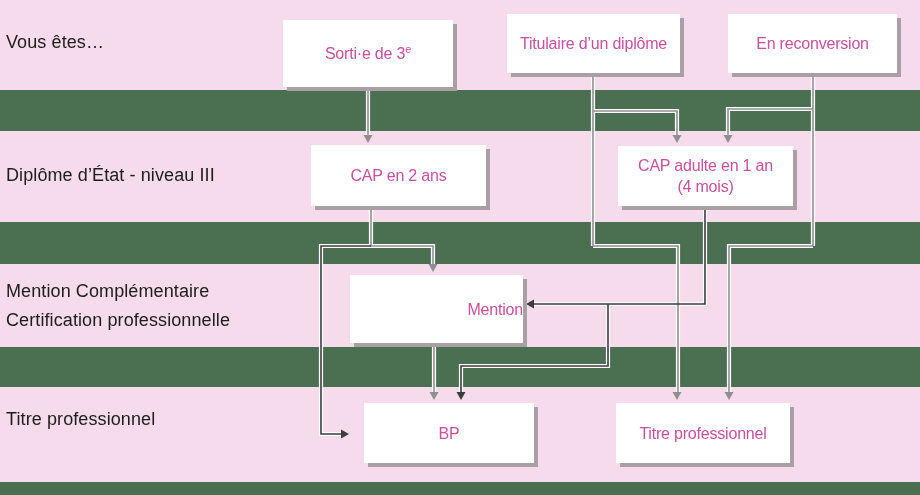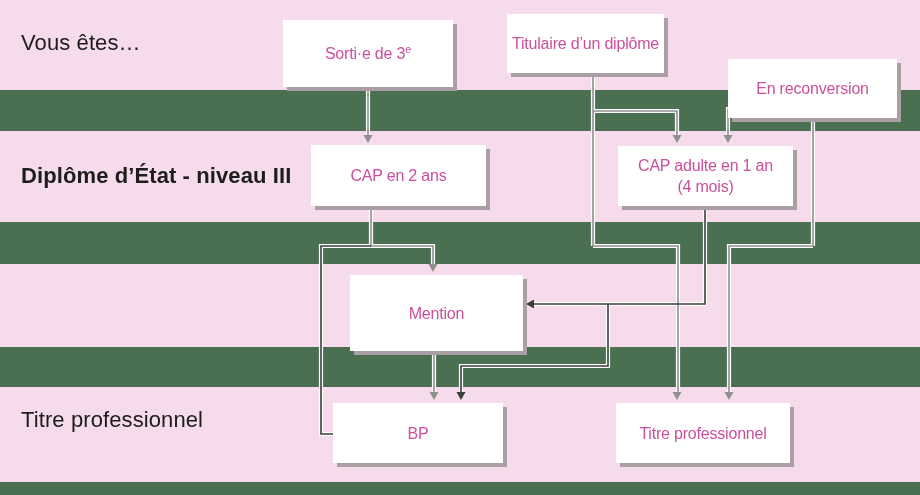--- a/index.html
+++ b/index.html
@@ -9,23 +9,23 @@
     background:#f5dbeb;
     overflow:hidden;
     font-family:"Liberation Sans","DejaVu Sans",sans-serif;
   }
   .band{
     position:absolute;left:0;width:920px;
     background:#4a7051;
     z-index:1;
   }
   .row-label{
-    position:absolute;left:21px;
+    position:absolute;left:6px;
     color:#1d1d1b;
-    font-size:22px;
+    font-size:18px;
     font-weight:500;
     letter-spacing:.1px;
     line-height:29px;
     z-index:3;
     white-space:nowrap;
   }
   .nbox{
     position:absolute;
     background:#ffffff;
     box-shadow:4px 4px 0 #ab9fa6;
@@ -83,53 +83,57 @@
     <polygon class="ah dark" points="456.5,392 465.5,392 461,400"></polygon>
     <polygon class="ah" points="672.5,392 681.5,392 677,400"></polygon>
     <polygon class="ah" points="724.5,392 733.5,392 729,400"></polygon>
     <polygon class="ah dark" points="526,304 534,299.5 534,308.5"></polygon>
     <polygon class="ah dark" points="349,434 341,429.5 341,438.5"></polygon>
   </svg>
 
   <div class="row-label" style="top:28px;">
     <div>Vous êtes…</div>
   </div>
-  <div class="row-label" style="top:161px;font-weight:bold;">
+  <div class="row-label" style="top:161px;">
     <div>Diplôme d’État - niveau III</div>
+  </div>
+  <div class="row-label" style="top:277px;">
+    <div>Mention Complémentaire</div>
+    <div>Certification professionnelle</div>
   </div>
   <div class="row-label" style="top:405px;">
     <div>Titre professionnel</div>
   </div>
 
   <div class="nbox" style="left:283px;top:20px;width:170px;height:67px;justify-content:center;">
     <div><span>Sorti·e de 3</span><sup>e</sup></div>
   </div>
 
-  <div class="nbox" style="left:507px;top:14px;width:157px;height:59px;">
+  <div class="nbox" style="left:507px;top:14px;width:173px;height:59px;">
     <div>Titulaire d’un diplôme</div>
   </div>
 
-  <div class="nbox" style="left:728px;top:14px;width:169px;height:59px;margin-top:45px;">
+  <div class="nbox" style="left:728px;top:14px;width:169px;height:59px;">
     <div>En reconversion</div>
   </div>
 
   <div class="nbox" style="left:283px;top:145px;width:175px;height:61px;margin-left:28px;">
     <div>CAP en 2 ans</div>
   </div>
 
   <div class="nbox" style="left:618px;top:146px;width:175px;height:60px;align-items:center;">
     <div>CAP adulte en 1 an</div>
     <div>(4 mois)</div>
   </div>
 
-  <div class="nbox" style="left:350px;top:275px;width:173px;height:76px;">
+  <div class="nbox" style="left:350px;top:275px;width:173px;height:68px;align-items:flex-end;">
     <div>Mention</div>
   </div>
 
-  <div class="nbox" style="left:333px;top:403px;width:170px;height:60px;">
+  <div class="nbox" style="left:364px;top:403px;width:170px;height:60px;">
     <div>BP</div>
   </div>
 
   <div class="nbox" style="left:616px;top:403px;width:174px;height:60px;">
     <div>Titre professionnel</div>
   </div>
 
 </div>
 
 </body></html>

